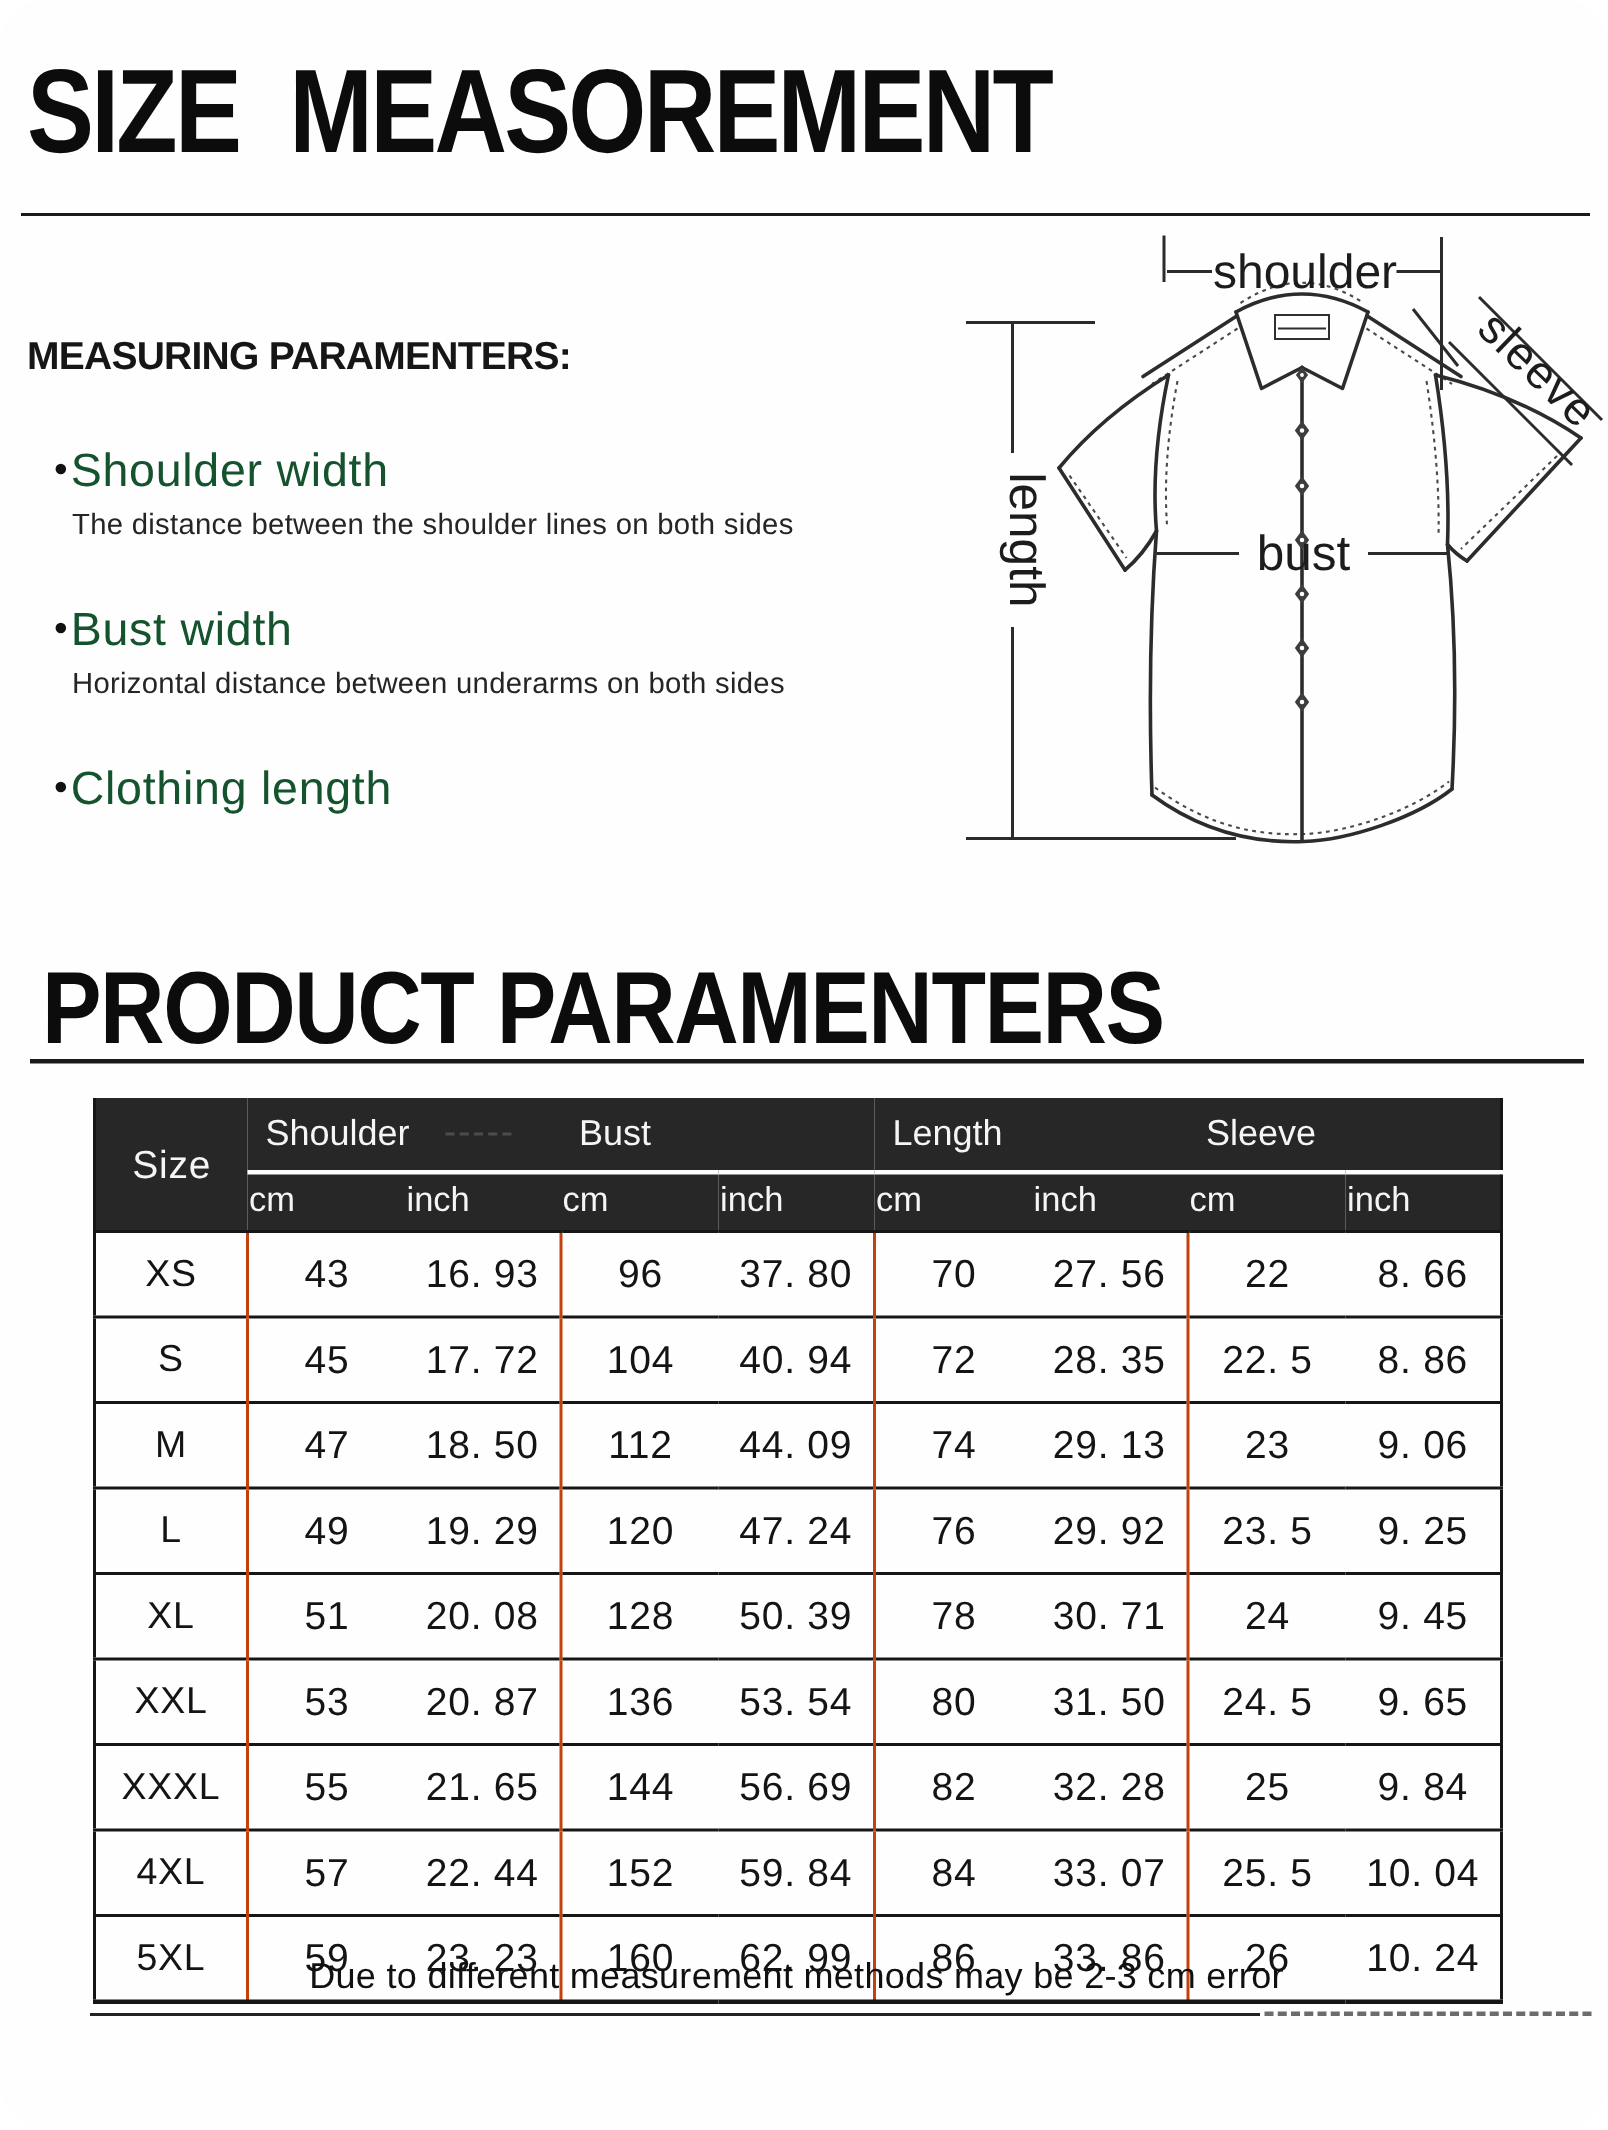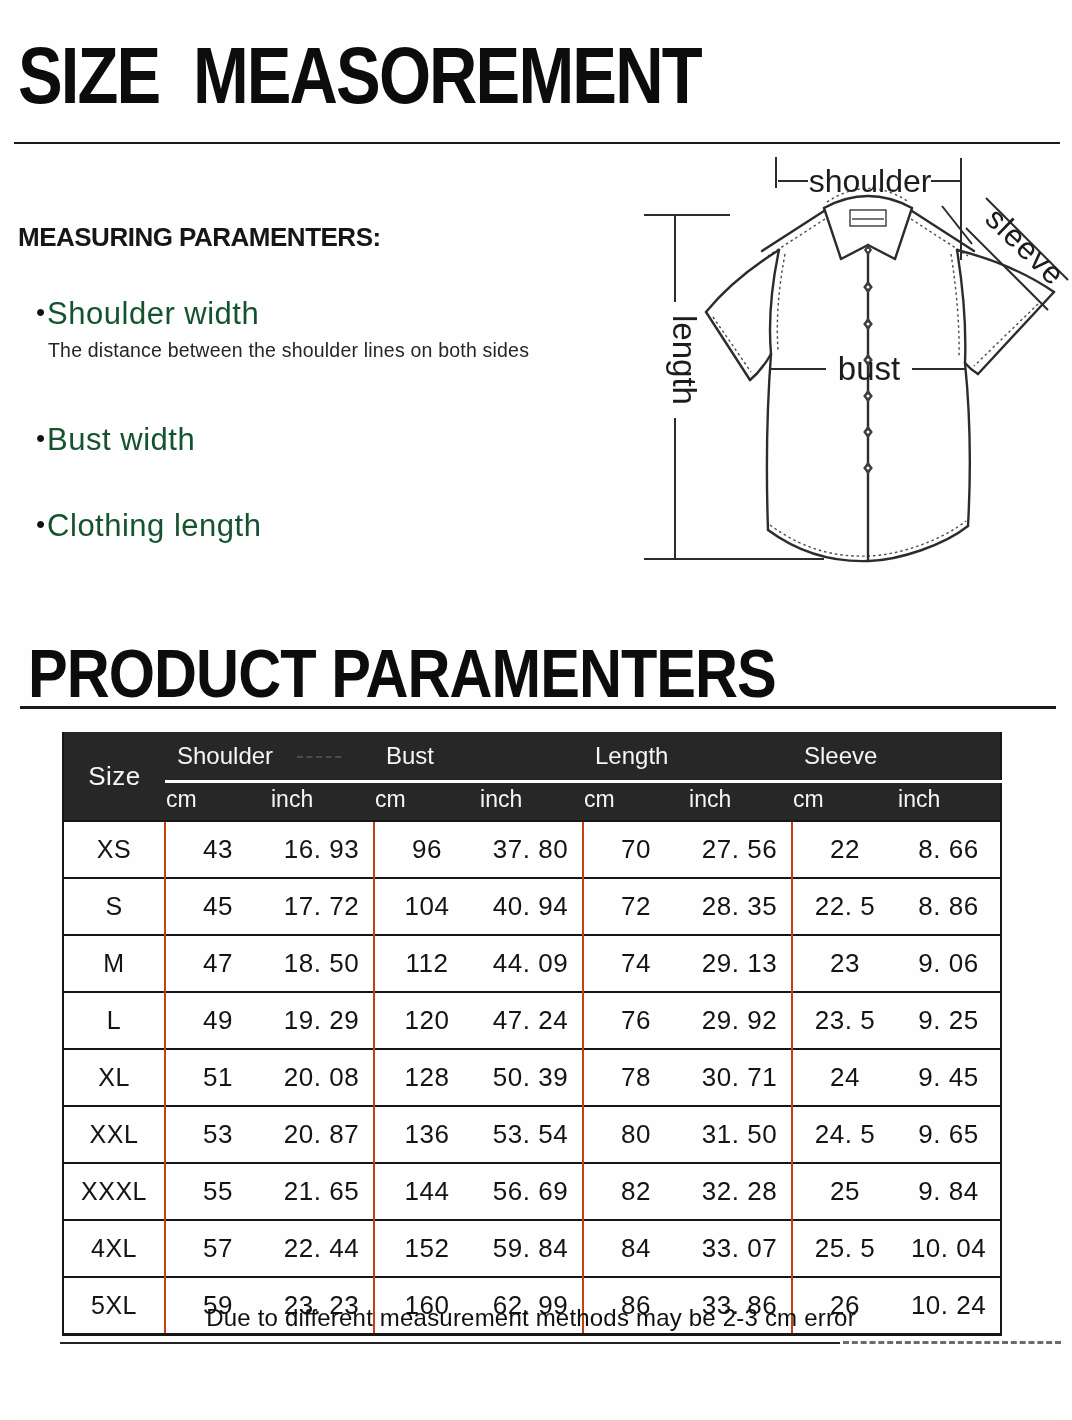--- a/index.html
+++ b/index.html
@@ -27,21 +27,21 @@
   .rule-bottom-dashed{
     position:absolute;left:843px;top:1341px;width:218px;height:0;
     border-top:3px dashed #3c3c3c;opacity:.75;
   }
   
   .instr-heading{
     position:absolute;left:18px;top:222px;margin:0;
     font-size:26px;font-weight:700;letter-spacing:-.5px;color:#161616;
   }
   .instr-item{position:absolute;left:36px;width:560px;}
-  .instr-item.i0{top:296px;} .instr-item.i1{top:402px;margin-top:20px;} .instr-item.i2{top:508px;}
+  .instr-item.i0{top:296px;} .instr-item.i1{top:402px;} .instr-item.i2{top:508px;}
   .instr-term{font-size:31px;font-weight:400;color:#14532d;letter-spacing:.5px;}
   .instr-bullet{font-size:26px;vertical-align:3px;margin-right:2px;}
   .instr-desc{margin:7px 0 0 12px;font-size:19.5px;color:#252525;letter-spacing:.2px;}
   
   .diagram{position:absolute;left:628px;top:142px;}
   .diagram .outline{fill:none;stroke:#2c2c2c;stroke-width:2.4;stroke-linecap:round;stroke-linejoin:round;}
   .diagram .thin{fill:none;stroke:#2c2c2c;stroke-width:1.3;}
   .diagram .dotted{fill:none;stroke:#4a4a4a;stroke-width:1.4;stroke-dasharray:2.5 3;}
   .diagram .dim{fill:none;stroke:#2b2b2b;stroke-width:2;}
   .diagram text{font-family:"Liberation Sans","DejaVu Sans",sans-serif;fill:#1c1c1c;}
@@ -88,20 +88,21 @@
   <div class="rule rule-top"></div>
 
   <h2 class="instr-heading">MEASURING PARAMENTERS:</h2>
 
   <div class="instr-item i0">
     <div><span class="instr-bullet">•</span><span class="instr-term">Shoulder width</span></div>
     <p class="instr-desc">The distance between the shoulder lines on both sides</p>
   </div>
   <div class="instr-item i1">
     <div><span class="instr-bullet">•</span><span class="instr-term">Bust width</span></div>
+    <p class="instr-desc">Horizontal distance between underarms on both sides</p>
   </div>
   <div class="instr-item i2">
     <div><span class="instr-bullet">•</span><span class="instr-term">Clothing length</span></div>
   </div>
 
   <svg class="diagram" width="442" height="470" viewBox="0 0 442 470" aria-hidden="true">
     <defs>
       <g id="btn">
         <path class="btn" d="M0,-6.5 L4.8,0 L0,6.5 L-4.8,0 Z"></path>
         <circle cx="0" cy="0" r="1.5" fill="#fefefe"></circle>

